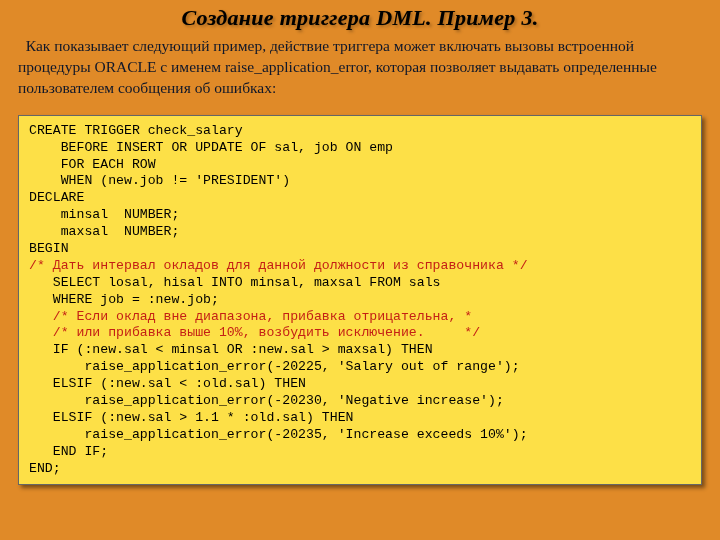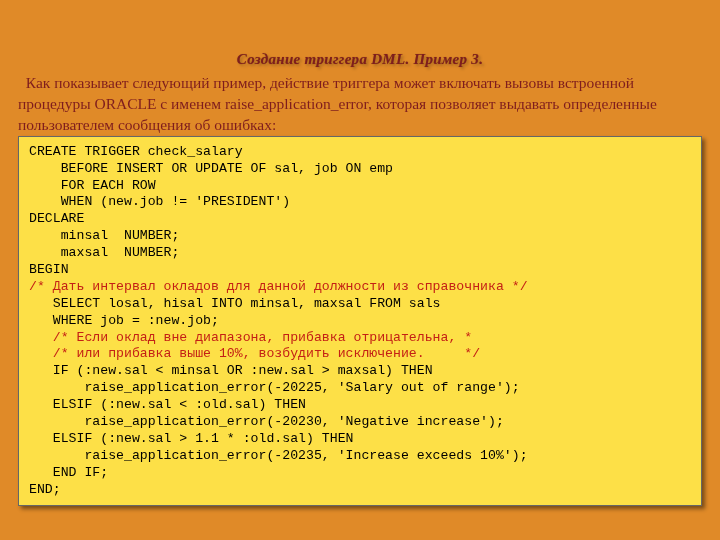--- a/index.html
+++ b/index.html
@@ -10,34 +10,33 @@
       font-family: "Times New Roman", serif;
       overflow: hidden;
     }
     .slide {
       width: 100%;
       height: 100%;
       padding: 5px 18px 10px 18px;
     }
     .title {
       text-align: center;
-      color: #7f1d1d;
+      color: #000000;
       text-shadow: 2px 2px 3px rgba(0,0,0,0.25), 0 0 1px rgba(0,0,0,0.3);
-      font-size: 15px;
+      font-size: 22px;
       font-weight: bold;
       font-style: italic;
       margin-bottom: 5px;
       letter-spacing: 0.3px;
-      margin-top: 46px;
     }
     .description {
-      color: #7f1d1d;
+      color: #0f172a;
       font-size: 15.5px;
       line-height: 1.35;
-      margin-bottom: 0;
+      margin-bottom: 16px;
     }
     .code-block {
       background: #fde047;
       border: 1px solid #666;
       box-shadow: 3px 3px 4px rgba(0,0,0,0.45);
       padding: 7px 10px;
       font-family: "Courier New", monospace;
       font-size: 13.2px;
       line-height: 1.28;
       color: #000;

